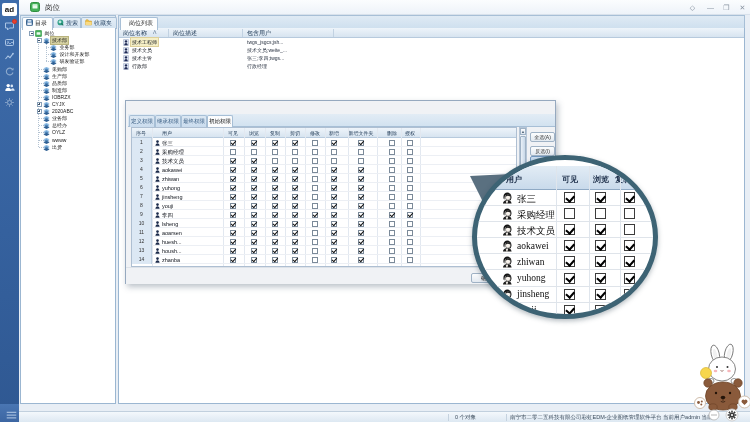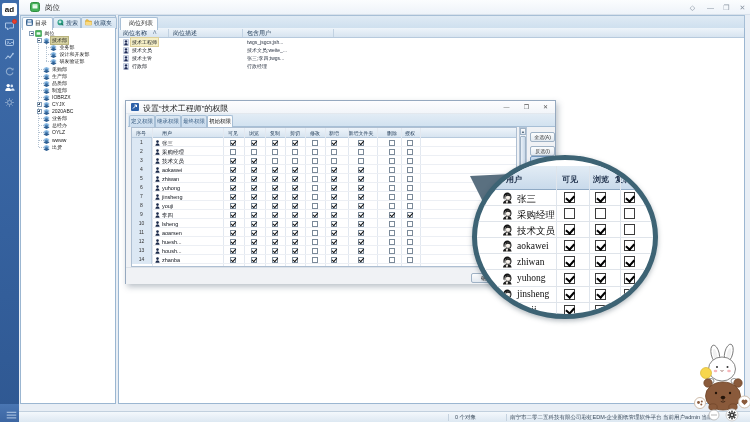--- a/index.html
+++ b/index.html
@@ -477,32 +477,20 @@
   <div id="bottom-strip" class="abs"></div>
   <footer id="statusbar" class="abs">
     <span id="status-objects" class="abs">0 个对象</span>
     <span id="status-platform" class="abs">南宁市二零二五科技有限公司彩虹EDM-企业图纸管理软件平台  当前用户admin  当前</span>
     <span class="abs" style="left:429px;top:2px;height:7px;border-left:1px solid #c5d2df"></span>
     <span class="abs" style="left:487px;top:2px;height:7px;border-left:1px solid #c5d2df"></span>
 
   </footer>
 
   <section id="dialog" class="abs">
-    <div id="dlg-title" class="abs">
-      <span id="dlg-ico" class="abs">
-        <svg viewBox="0 0 8 8">
-            <rect x="0" y="0" width="8" height="8" rx="1" fill="#2b5fa8"></rect>
-            <path d="M2 5.5L5.5 2M5.5 2h-2M5.5 2v2" stroke="#fff" stroke-width="1" fill="none"></path>
-          </svg>
-      </span>
-      <span id="dlg-title-text" class="abs">设置“技术工程师”的权限</span>
-      <span class="dlg-ctl abs" style="left:374px">—</span>
-      <span class="dlg-ctl abs" style="left:394px">❐</span>
-      <span class="dlg-ctl abs" style="left:413px">✕</span>
-    </div>
     <div id="dlg-tabs" class="abs">
         <div class="dtab" style="left: 1px; width: 26px; text-align: center; padding: 0px;">定义权限</div>
         <div class="dtab" style="left: 27px; width: 26px; text-align: center; padding: 0px;">继承权限</div>
         <div class="dtab" style="left: 53px; width: 26px; text-align: center; padding: 0px;">最终权限</div>
         <div class="dtab active" style="left: 79px; width: 26px; text-align: center; padding: 0px;">初始权限</div>
       </div>
     <div id="dlg-table" class="abs">
       <div id="dlg-thead" class="abs">
           <div class="dhcell" style="left: 4px;">序号</div>
           <div class="dhcell" style="left: 30px;">用户</div>

